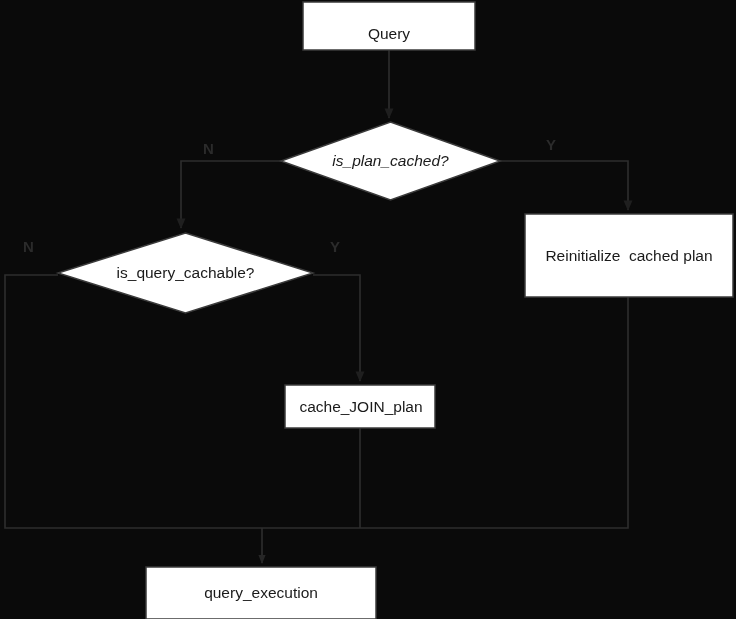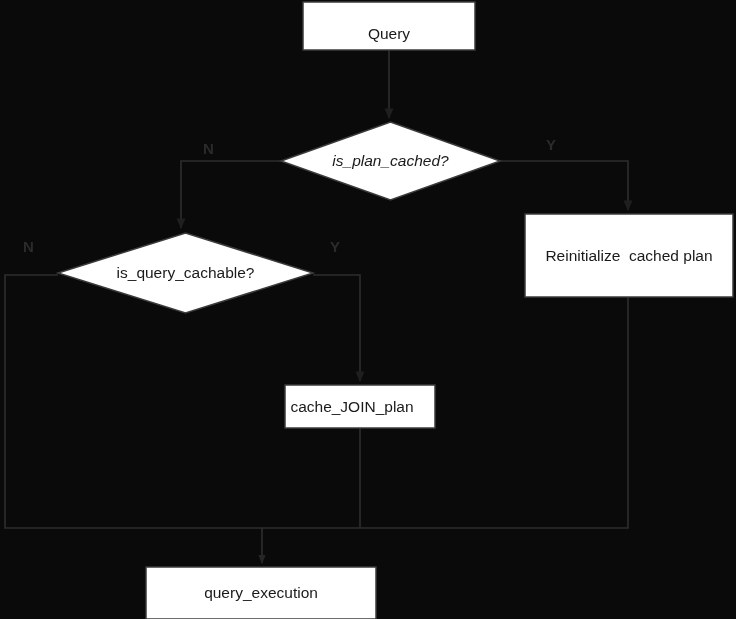--- a/index.html
+++ b/index.html
@@ -95,21 +95,21 @@
   </svg>
 
   <div class="node-label" style="left:303px; top:2px; width:172px; height:64px;">Query</div>
 
   <div class="node-label" style="left:281px; top:122px; width:219px; height:78px;font-style:italic;">is_plan_cached?</div>
 
   <div class="node-label" style="left:525px; top:214px; width:208px; height:83px;">Reinitialize  cached plan</div>
 
   <div class="node-label" style="left:58px; top:233px; width:255px; height:80px;">is_query_cachable?</div>
 
-  <div class="node-label" style="left:277px; top:385px; width:150px; height:43px;">cache_JOIN_plan</div>
+  <div class="node-label" style="left:286px; top:385px; width:150px; height:43px;">cache_JOIN_plan</div>
 
   <div class="node-label" style="left:146px; top:567px; width:230px; height:52px;text-align:center;">query_execution</div>
 
   <div class="edge-label" style="left:203px; top:140px;">N</div>
 
   <div class="edge-label" style="left:546px; top:136px;">Y</div>
 
   <div class="edge-label" style="left:23px; top:238px;">N</div>
 
   <div class="edge-label" style="left:330px; top:238px;">Y</div>

